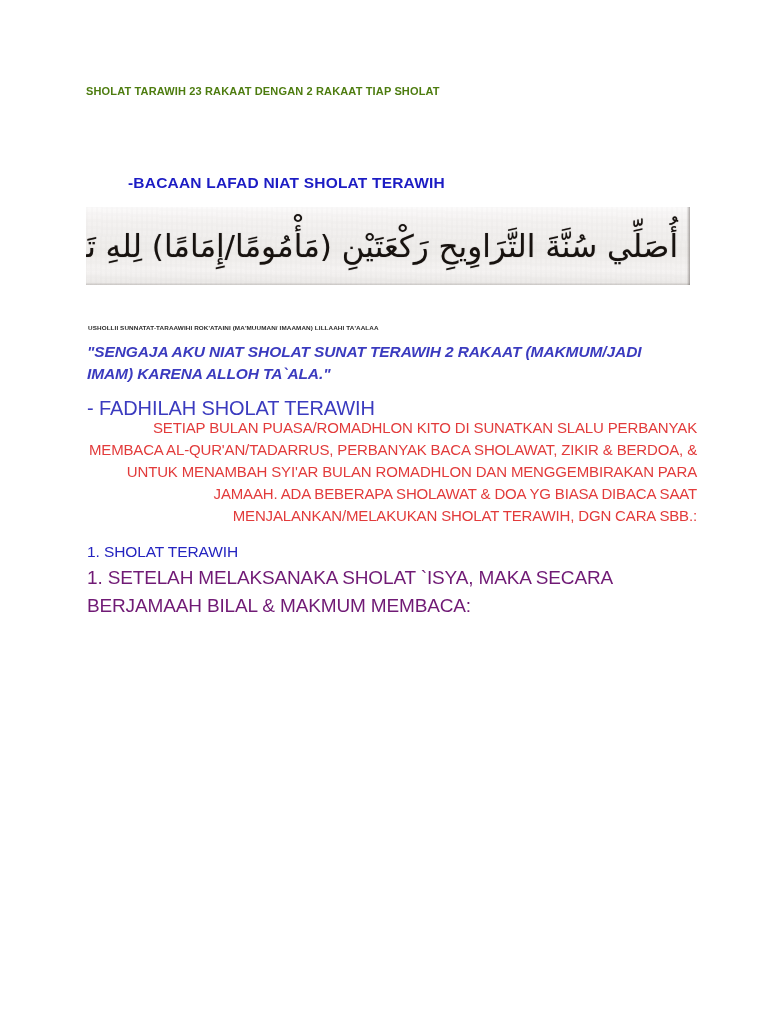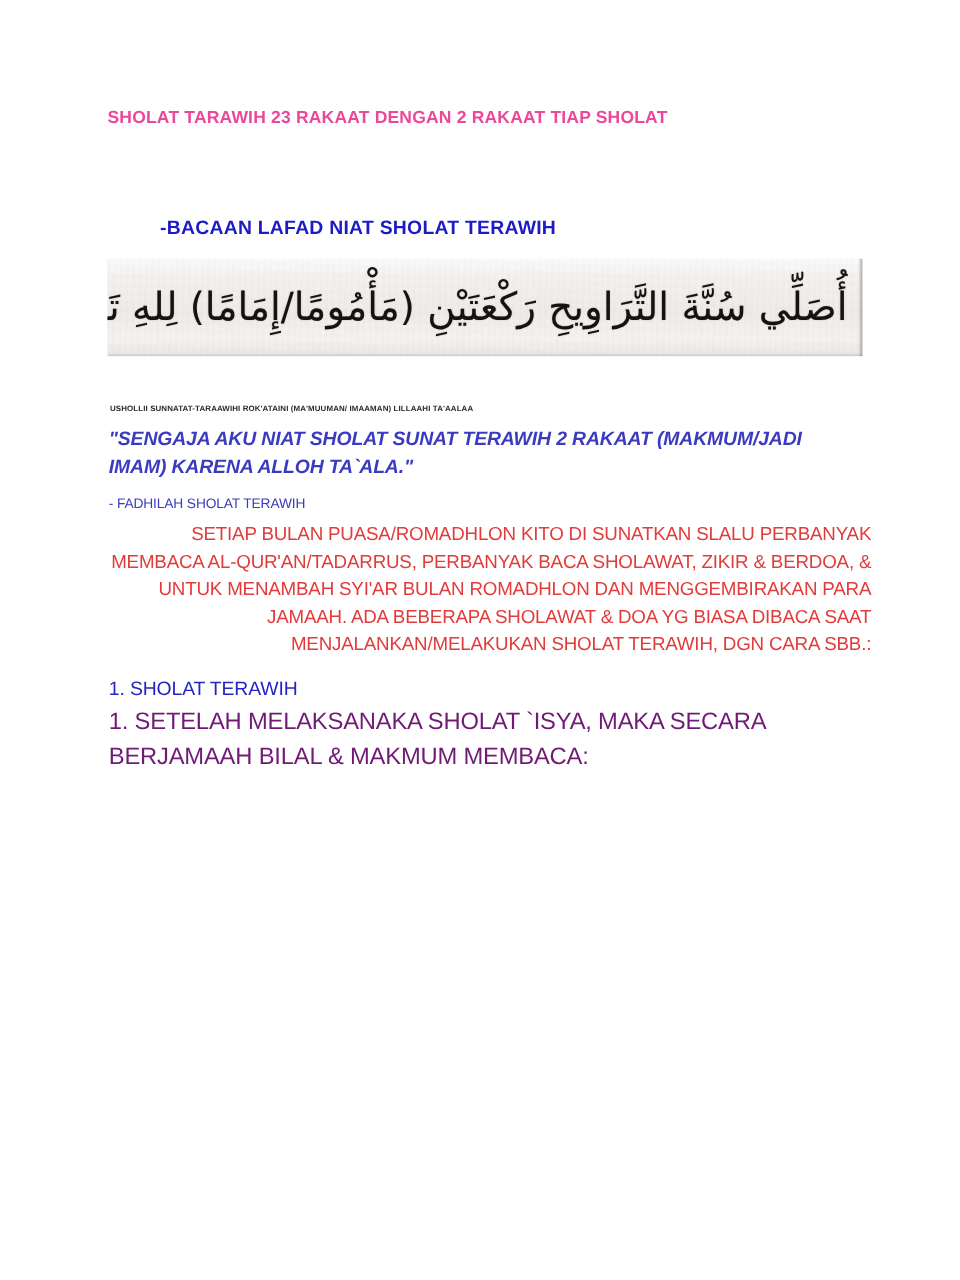--- a/index.html
+++ b/index.html
@@ -21,24 +21,24 @@
     width: 768px;
     height: 1024px;
     background: #ffffff;
   }
 
   
   .doc-title {
     position: absolute;
     left: 86px;
     top: 85px;
-    font-size: 14px;
+    font-size: 11px;
     font-weight: bold;
     letter-spacing: 0.15px;
-    color: #ec4899;
+    color: #4d7c0f;
     white-space: nowrap;
     font-stretch: condensed;
   }
 
   
   .heading-blue {
     position: absolute;
     left: 88px;
     top: 174px;
     font-size: 15.5px;
@@ -132,21 +132,21 @@
     line-height: 1.42;
     color: #3b3bbf;
     letter-spacing: -0.1px;
   }
 
   
   .subheading {
     position: absolute;
     left: 87px;
     top: 397px;
-    font-size: 11px;
+    font-size: 20px;
     color: #3b3bbf;
     white-space: nowrap;
     letter-spacing: -0.1px;
   }
 
   
   .body-red {
     position: absolute;
     left: 87px;
     top: 417px;

